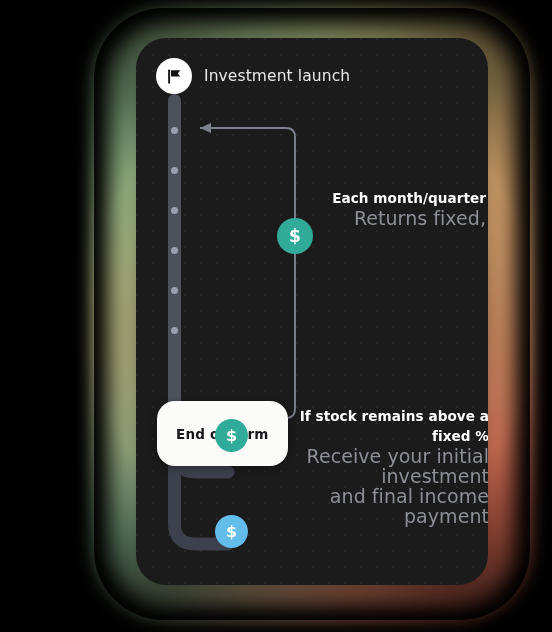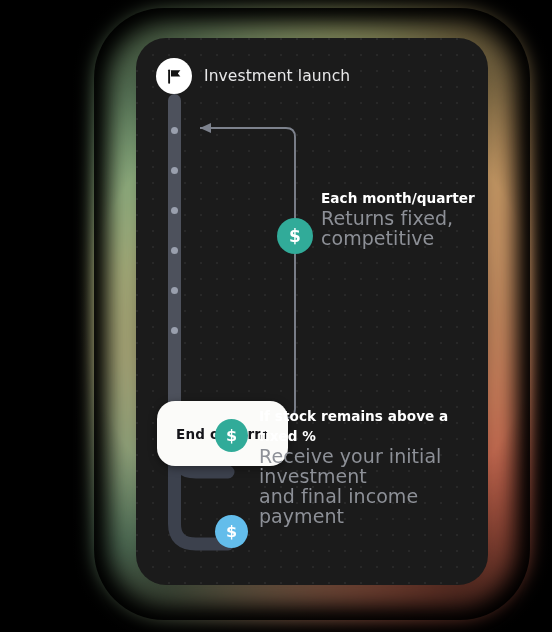--- a/index.html
+++ b/index.html
@@ -173,21 +173,21 @@
   }
   .money.teal   { background: #31ab99; }
   .money.teal2  { background: #31ab99; }
   .money.blue   { background: #63bdeb; }
 
   .m1 { left: 141px; top: 180px; width: 36px; height: 36px; font-size: 17px; }
   .m2 { left:  79px; top: 381px; width: 33px; height: 33px; font-size: 16px; }
   .m3 { left:  79px; top: 477px; width: 33px; height: 33px; font-size: 16px; }
 
   
-  .block { position: absolute; }
+  .block { position: absolute; text-align: right; }
   .b-head {
     color: #ffffff;
     font-size: 13.6px;
     font-weight: bold;
     line-height: 20px;
     letter-spacing: .05px;
   }
   .b-sub {
     color: #8d9097;
     font-size: 19px;
@@ -245,21 +245,20 @@
 
     <div class="pill">End of Term</div>
 
     <div class="money teal m1">$</div>
     <div class="money teal2 m2">$</div>
     <div class="money blue m3">$</div>
 
     <div class="block t1">
       <div class="b-head">Each month/quarter</div>
       <div class="b-sub">Returns fixed,</div>
-      <div class="b-sub">competitive</div>
     </div>
 
     <div class="block t2">
       <div class="b-head">If stock remains above a fixed %</div>
       <div class="b-sub">Receive your initial investment</div>
       <div class="b-sub">and final income payment</div>
     </div>
 
 
   </div>

